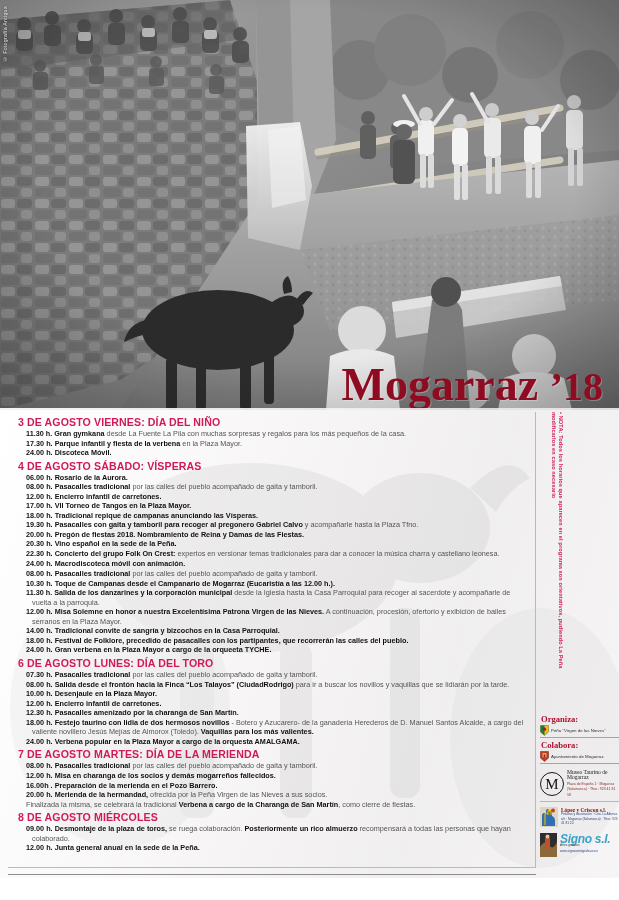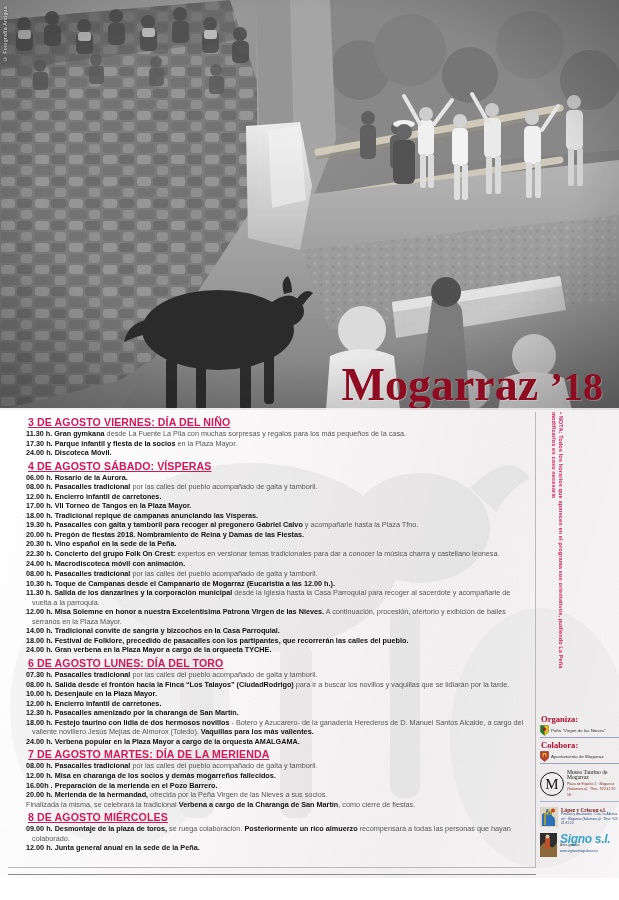--- a/index.html
+++ b/index.html
@@ -93,24 +93,23 @@
     box-sizing: border-box;
     border-right: 1px solid #b9b9b9;
     border-bottom: 1px solid #b9b9b9;
   }
 
   .day-head {
     color: #d1195a;
     font-weight: bold;
     font-size: 10.6px;
     line-height: 14px;
-    margin: 1px 0 0 14px;
+    margin: 1px 0 0 4px;
     letter-spacing: .1px;
     white-space: nowrap;
-    text-decoration: underline;
   }
 
   .events { margin: 0 0 1px 0; }
 
   .ev {
     font-size: 7.25px;
     line-height: 9.55px;
     color: #2b2b2b;
     margin-left: 12px;
     text-indent: -6px;
@@ -474,21 +473,21 @@
         <ellipse cx="120" cy="300" rx="110" ry="140"></ellipse>
         <ellipse cx="540" cy="330" rx="90" ry="130"></ellipse>
       </g>
     </svg>
 
     <div class="program">
 
     <div class="day-head">3 DE AGOSTO VIERNES: DÍA DEL NIÑO</div>
         <div class="events">
           <div class="ev"><span class="t">11.30 h. </span><span class="b">Gran gymkana</span><span class="n"> desde La Fuente La Pila con muchas sorpresas y regalos para los más pequeños de la casa.</span></div>
-          <div class="ev"><span class="t">17.30 h. </span><span class="b">Parque infantil y fiesta de la socios</span><span class="n"> en la Plaza Mayor.</span></div>
+          <div class="ev"><span class="t">17.30 h. </span><span class="b">Parque infantil y fiesta de la verbena</span><span class="n"> en la Plaza Mayor.</span></div>
           <div class="ev"><span class="t">24.00 h. </span><span class="b">Discoteca Móvil.</span></div>
         </div>
         <div class="day-head">4 DE AGOSTO SÁBADO: VÍSPERAS</div>
         <div class="events">
           <div class="ev"><span class="t">06.00 h. </span><span class="b">Rosario de la Aurora.</span></div>
           <div class="ev"><span class="t">08.00 h. </span><span class="b">Pasacalles tradicional</span><span class="n"> por las calles del pueblo acompañado de gaita y tamboril.</span></div>
           <div class="ev"><span class="t">12.00 h. </span><span class="b">Encierro infantil de carretones.</span></div>
           <div class="ev"><span class="t">17.00 h. </span><span class="b">VII Torneo de Tangos en la Plaza Mayor.</span></div>
           <div class="ev"><span class="t">18.00 h. </span><span class="b">Tradicional repique de campanas anunciando las Vísperas.</span></div>
           <div class="ev"><span class="t">19.30 h. </span><span class="b">Pasacalles con gaita y tamboril para recoger al pregonero Gabriel Calvo</span><span class="n"> y acompañarle  hasta la Plaza Tfno.</span></div>

